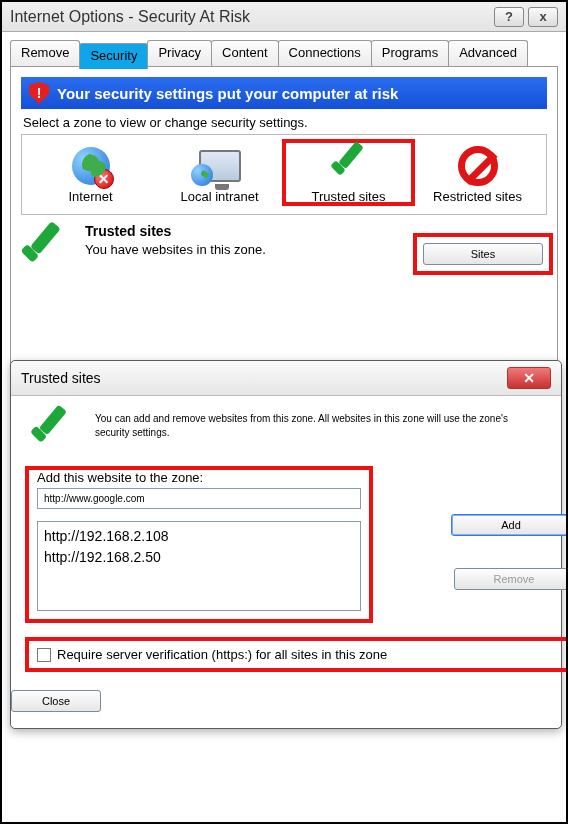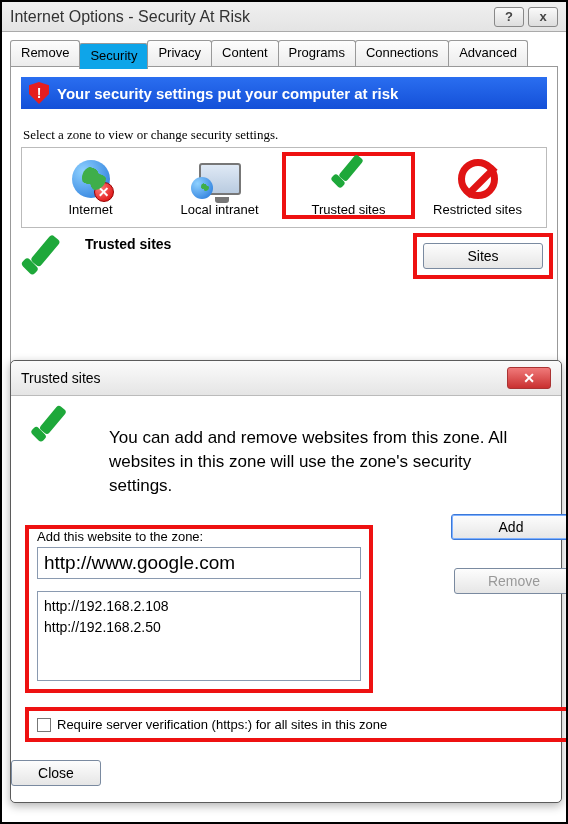--- a/index.html
+++ b/index.html
@@ -71,21 +71,21 @@
     display:flex;align-items:center;gap:8px;
   }
   .shield {
     width:20px;height:22px;
     background:#e51e1e;
     clip-path: polygon(50% 0,100% 15%,100% 55%,50% 100%,0 55%,0 15%);
     position:relative;
     display:flex;align-items:center;justify-content:center;
     color:#fff;font-weight:bold;font-size:14px;
   }
-  .zoneprompt { margin:18px 0 4px 2px;font-family:Liberation Serif, serif; }
+  .zoneprompt { margin:6px 0 4px 2px; }
   .zonebox {
     border:1px solid #bbb;
     display:flex;
     padding:6px 4px 10px 4px;
   }
   .zoneitem {
     flex:1;
     text-align:center;
     font-size:13px;
     padding-top:2px;
@@ -140,21 +140,21 @@
   .trusted-block{
     display:flex;margin-top:8px;gap:10px;
   }
   .trusted-block .big-check{width:54px;}
   .trusted-block .tx h4{margin:0 0 2px 0;font-size:14px;font-weight:bold;}
   .trusted-block .tx p{margin:0;font-size:13px;max-width:250px;line-height:1.35;}
   .sites-btn-wrap{ position:absolute; right:8px; top:170px; outline:4px solid #e11; padding:6px;}
   .win-btn{
     border:1px solid #7a8aa0;border-radius:3px;
     background:linear-gradient(#fdfdfd,#e6e6e6);
-    padding:4px 0;width:120px;text-align:center;font-size:14px;
+    padding:4px 0;width:120px;text-align:center;font-size:11px;
   }
   .win-btn.primary{ border-color:#3b78d8; box-shadow:0 0 0 1px #7db0ff inset;}
   .win-btn.disabled{ color:#999; }
   
   .dialog2{
     position:absolute;left:8px;top:358px;width:552px;
     border:1px solid #5b5b5b;border-radius:5px;
     background:#f4f4f4;
     box-shadow:0 3px 10px rgba(0,0,0,.3);
   }
@@ -166,25 +166,25 @@
     display:flex;align-items:center;
   }
   .d2-title .spacer{flex:1;}
   .close-x{
     width:44px;height:22px;border:1px solid #a33;border-radius:3px;
     background:linear-gradient(#f07a7a,#c93030);
     color:#fff;font-weight:bold;display:flex;align-items:center;justify-content:center;
   }
   .d2-body{ padding:14px 18px 12px 18px; background:#fff; }
   .d2-info{display:flex;gap:14px;align-items:flex-start;margin-bottom:16px;}
-  .d2-info p{margin:16px;font-size:17px;line-height:1.4;}
+  .d2-info p{margin:2px;font-size:10px;line-height:1.4;}
   .form-area{ outline:4px solid #e11; padding:0 8px 8px 8px; width:340px;}
   .form-area label{display:block;font-size:13px;margin-bottom:3px;}
   .txt{
-    width:100%;border:1px solid #8a9ab0;padding:4px 6px;font-size:19px;background:#fff;
+    width:100%;border:1px solid #8a9ab0;padding:4px 6px;font-size:10px;background:#fff;
     font-family:inherit;
   }
   .listbox{
     width:100%;height:90px;border:1px solid #8a9ab0;background:#fff;
     padding:4px 6px;font-size:14px;line-height:1.5;overflow:auto;
   }
   .side-btns{position:absolute;left:400px;}
   .side-btns.b1{top:118px;padding-left:40px;}
   .side-btns.b2{top:172px;padding-left:43px;}
   .d2-body{position:relative;}
@@ -202,22 +202,22 @@
   <span class="title">Internet Options - Security At Risk</span>
   <div class="tbtn">?</div>
   <div class="tbtn">x</div>
 </div>
 
 <div class="tabstrip">
   <div class="tab">Remove</div>
   <div class="tab active">Security</div>
   <div class="tab">Privacy</div>
   <div class="tab">Content</div>
+  <div class="tab">Connections</div>
   <div class="tab">Programs</div>
-  <div class="tab">Connections</div>
   <div class="tab">Advanced</div>
 </div>
 
 <div class="tabcontent">
   <div class="warnbar">
     <div class="shield">!</div>
     <span>Your security settings put your computer at risk</span>
   </div>
   <div class="zoneprompt">Select a zone to view or change security settings.</div>
 
@@ -252,20 +252,21 @@
       <div>Restricted sites</div>
     </div>
   </div>
 
   <div class="trusted-block">
     <div class="big-check">
         <div class="check" style="transform:scale(1.2);margin-top:6px"></div>
       </div>
     <div class="tx">
       <h4>Trusted sites</h4>
+      <p>You have websites in this zone.</p>
     </div>
   </div>
 
   <div class="sites-btn-wrap">
     <div class="win-btn">Sites</div>
   </div>
 </div>
 
 <div class="dialog2">
   <div class="d2-title">

